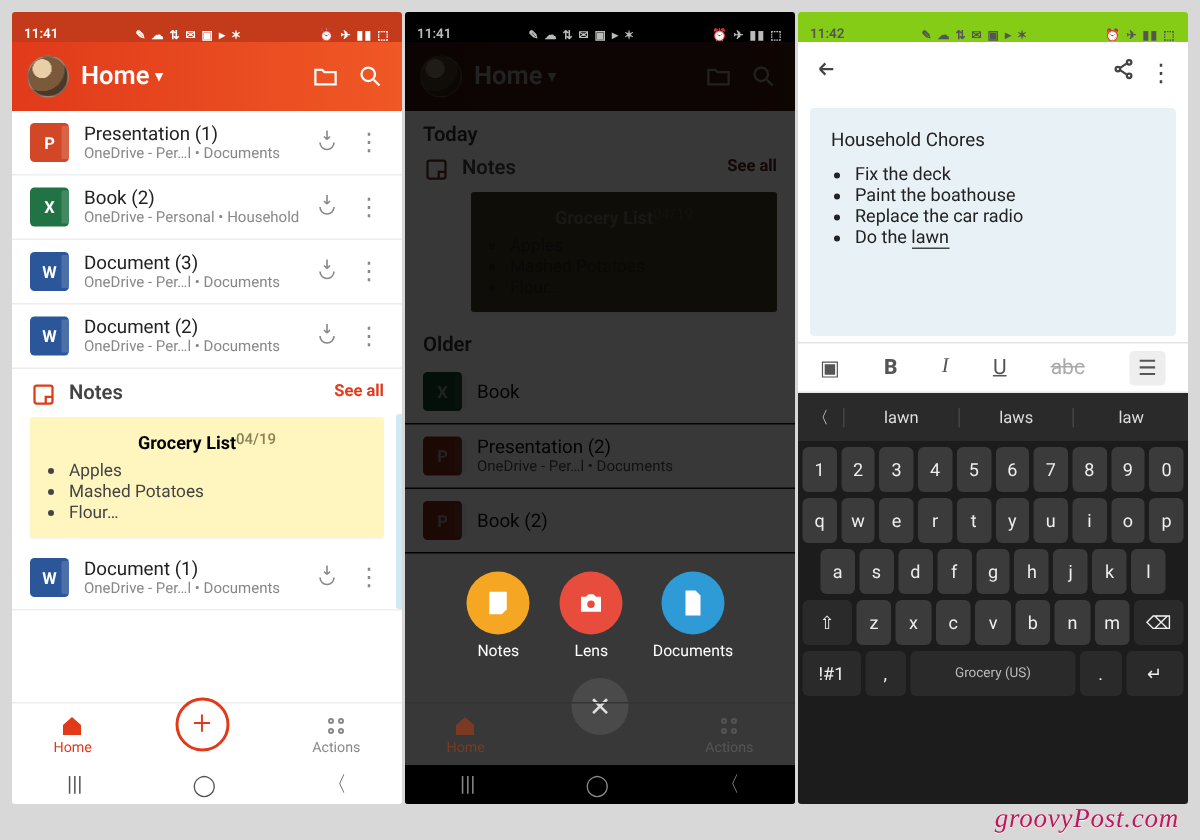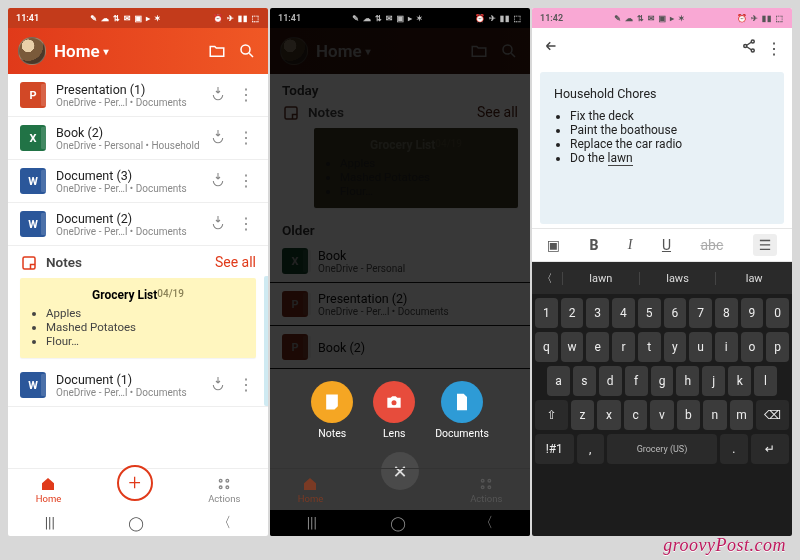--- a/index.html
+++ b/index.html
@@ -1,43 +1,43 @@
 <!DOCTYPE html>
 <html><head>
 <meta charset="utf-8">
 <style>
   *{box-sizing:border-box;margin:0;padding:0;font-family:-apple-system,Roboto,Arial,sans-serif;-webkit-font-smoothing:antialiased}
   body{background:#d8d8d8;width:800px;height:560px;overflow:hidden;position:relative}
   .frame{display:flex;gap:2px;padding:8px;height:544px}
   .phone{flex:1;background:#fff;border-radius:2px;overflow:hidden;position:relative;display:flex;flex-direction:column;height:100%}
   
-  .status{height:20px;display:flex;align-items:center;justify-content:space-between;padding:0 8px;font-size:9px;font-weight:600}
+  .status{height:20px;display:flex;align-items:flex-end;justify-content:space-between;padding:0 8px;font-size:9px;font-weight:600}
   .status.red{background:#c33b1b;color:#fff}
   .status.dark{background:#000;color:#bbb}
-  .status.light{background:#f9a8d4;color:#555}
+  .status.light{background:#84cc16;color:#555}
   .status .icons{letter-spacing:1px;font-size:8px}
   
   .p1-head{background:linear-gradient(90deg,#e03a1a,#f05825);color:#fff;height:46px;display:flex;align-items:center;padding:0 10px;gap:8px}
   .avatar{width:28px;height:28px;border-radius:50%;background:radial-gradient(circle at 35% 30%,#e9cfa8 25%,#7a5a3a 26% 60%,#4b3828 61%);border:1px solid rgba(255,255,255,.25)}
   .p1-title{font-size:17px;font-weight:600;flex:1;display:flex;align-items:center;gap:4px}
   .p1-title .chev{font-size:10px}
   .ic{width:22px;height:22px;display:flex;align-items:center;justify-content:center}
   .ic svg{width:18px;height:18px;fill:none;stroke:#fff;stroke-width:2}
   .list{flex:1;overflow:hidden}
   .row{display:flex;align-items:center;gap:10px;padding:8px 12px;border-bottom:1px solid #eee}
   .row .fi{width:26px;height:26px;display:flex;align-items:center;justify-content:center;border-radius:3px;position:relative;font-size:11px;font-weight:700;color:#fff}
   .fi.pp{background:#d24826}.fi.xl{background:#217346}.fi.wd{background:#2b579a}
   .fi::after{content:"";position:absolute;right:-3px;top:2px;bottom:2px;width:6px;background:#fff;border:1px solid currentColor;opacity:.15;border-radius:1px}
   .row .txt{flex:1;min-width:0}
   .row .t1{font-size:12.5px;color:#222}
   .row .t2{font-size:10px;color:#888;white-space:nowrap;overflow:hidden;text-overflow:ellipsis}
   .row .dl svg{width:16px;height:16px;stroke:#888;fill:none;stroke-width:1.6}
   .row .more{color:#888;font-size:16px;line-height:0;padding:0 2px}
   .sect{display:flex;align-items:flex-start;gap:8px;padding:8px 12px 2px;color:#444;font-size:13.5px;font-weight:600}
-  .sect .seeall{margin-left:auto;color:#e03a1a;font-size:14px;font-weight:400}
+  .sect .seeall{margin-left:auto;color:#e03a1a;font-size:11px;font-weight:700}
   .notecard{margin:4px 12px 6px;background:#fff6bf;border-radius:2px;padding:10px 12px;box-shadow:0 1px 1px rgba(0,0,0,.05);position:relative;font-size:11.5px}
   .notecard .nt{font-weight:700;font-size:12px;margin-bottom:4px;display:flex;justify-content:center}
   .notecard .nd{color:#8a8156;font-size:10px;font-weight:500}
   .notecard ul{list-style:disc;margin-left:14px;color:#444}
   .peek{position:absolute;right:-2px;top:268px;width:6px;height:130px;background:#cfeaf2;border-radius:2px 0 0 2px}
   .p1-tabs{height:42px;border-top:1px solid #eee;display:flex;align-items:center;justify-content:space-around;font-size:9.5px;color:#888}
   .tab{display:flex;flex-direction:column;align-items:center;gap:1px}
   .tab.active{color:#e03a1a}
   .tab svg{width:16px;height:16px}
   .fab{width:36px;height:36px;border:2px solid #e03a1a;border-radius:50%;display:flex;align-items:center;justify-content:center;color:#e03a1a;font-size:22px;font-weight:300;background:#fff;margin-top:-14px}
@@ -261,21 +261,20 @@
               <li>Flour…</li>
             </ul>
       </div>
       <div class="sect">
             <span>Older</span>
           </div>
       <div class="row" style="border-color:#222">
             <div class="fi xl">X</div>
             <div class="txt">
               <div class="t1">Book</div>
-              <div class="t2">OneDrive - Personal</div>
             </div>
           </div>
       <div class="row" style="border-color:#222">
             <div class="fi pp">P</div>
             <div class="txt">
               <div class="t1">Presentation (2)</div>
               <div class="t2">OneDrive - Per…l • Documents</div>
             </div>
           </div>
       <div class="row" style="border-color:#222">

